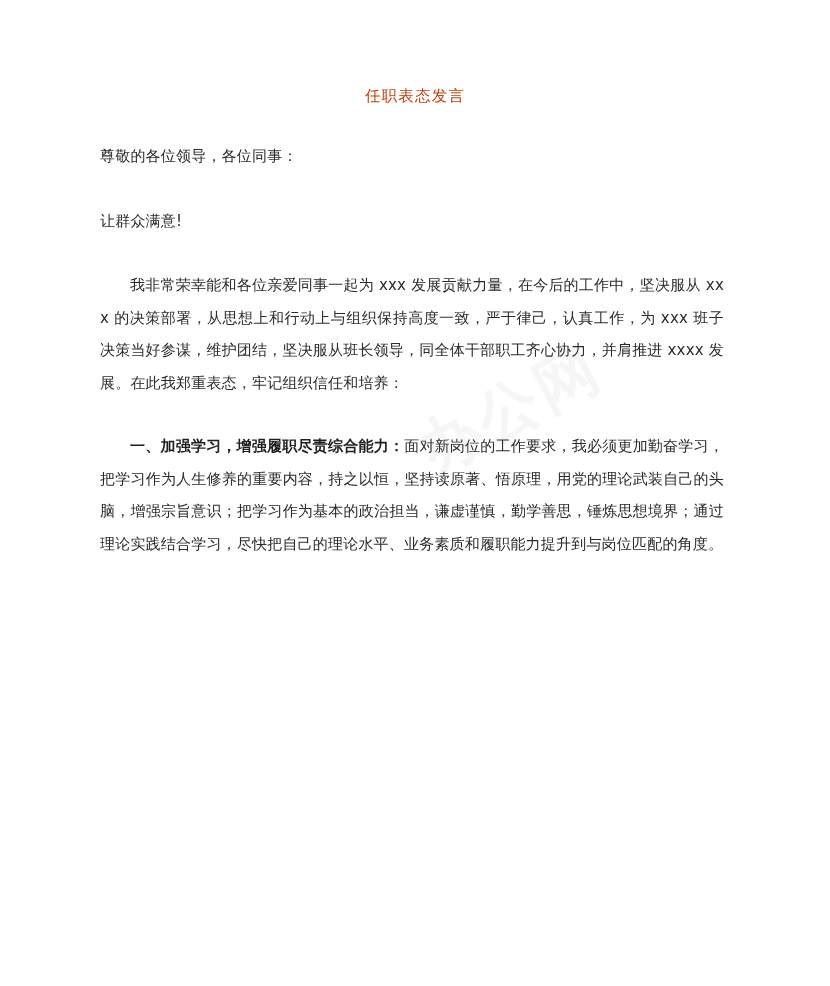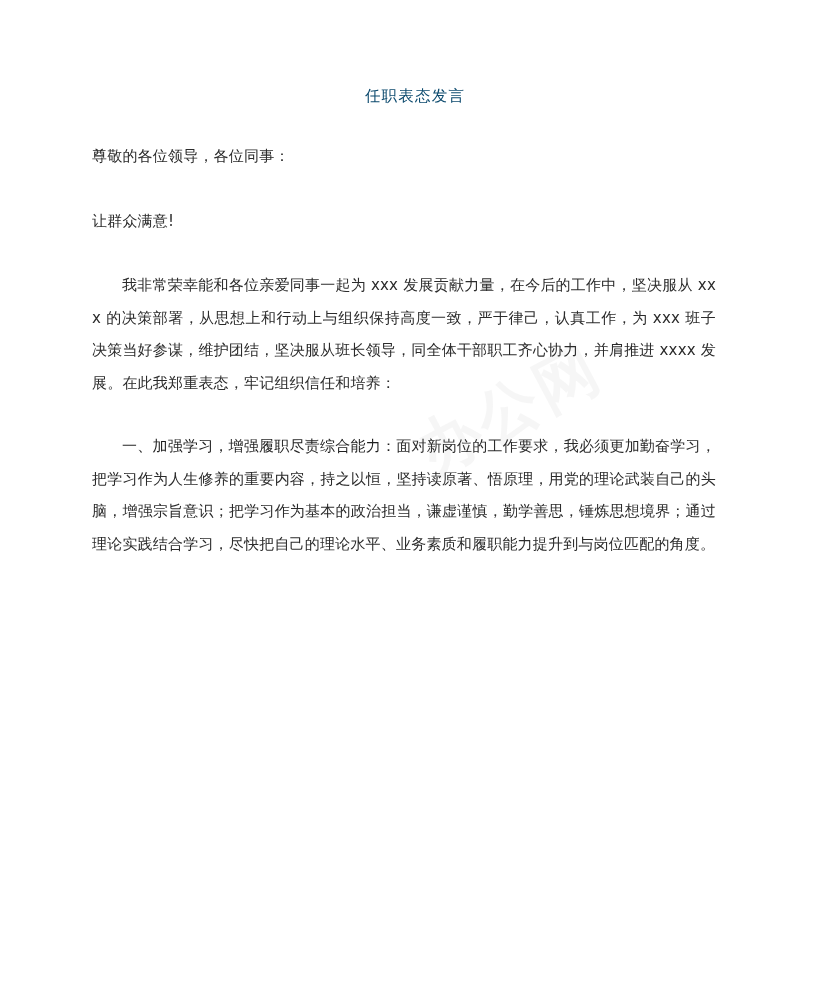--- a/index.html
+++ b/index.html
@@ -52,27 +52,27 @@
 
   .doc-title {
     position: absolute;
     left: 0;
     top: 85px;
     width: 830px;
     text-align: center;
     font-size: 15.5px;
     line-height: 22px;
     letter-spacing: 1.2px;
-    color: #0c4a6e;
+    color: #c2410c;
     font-weight: normal;
   }
 
   .body-block {
     position: absolute;
-    left: 92px;
+    left: 100px;
     top: 140px;
     width: 624px;
   }
 
   p.para {
     margin: 0 0 0 0;
     font-size: 15px;
     line-height: 32.5px;
     text-align: justify;
     text-justify: inter-ideograph;
@@ -87,21 +87,21 @@
 
   p.gap {
     margin-top: 32px;
   }
 
   p.gap-sm {
     margin-top: 31px;
   }
 
   .lead {
-    font-weight: normal;
+    font-weight: bold;
     color: #1f1f1f;
   }
 </style>
 </head>
 <body>
 
 <div class="page">
 
   <div class="watermark">办公网</div>
 

